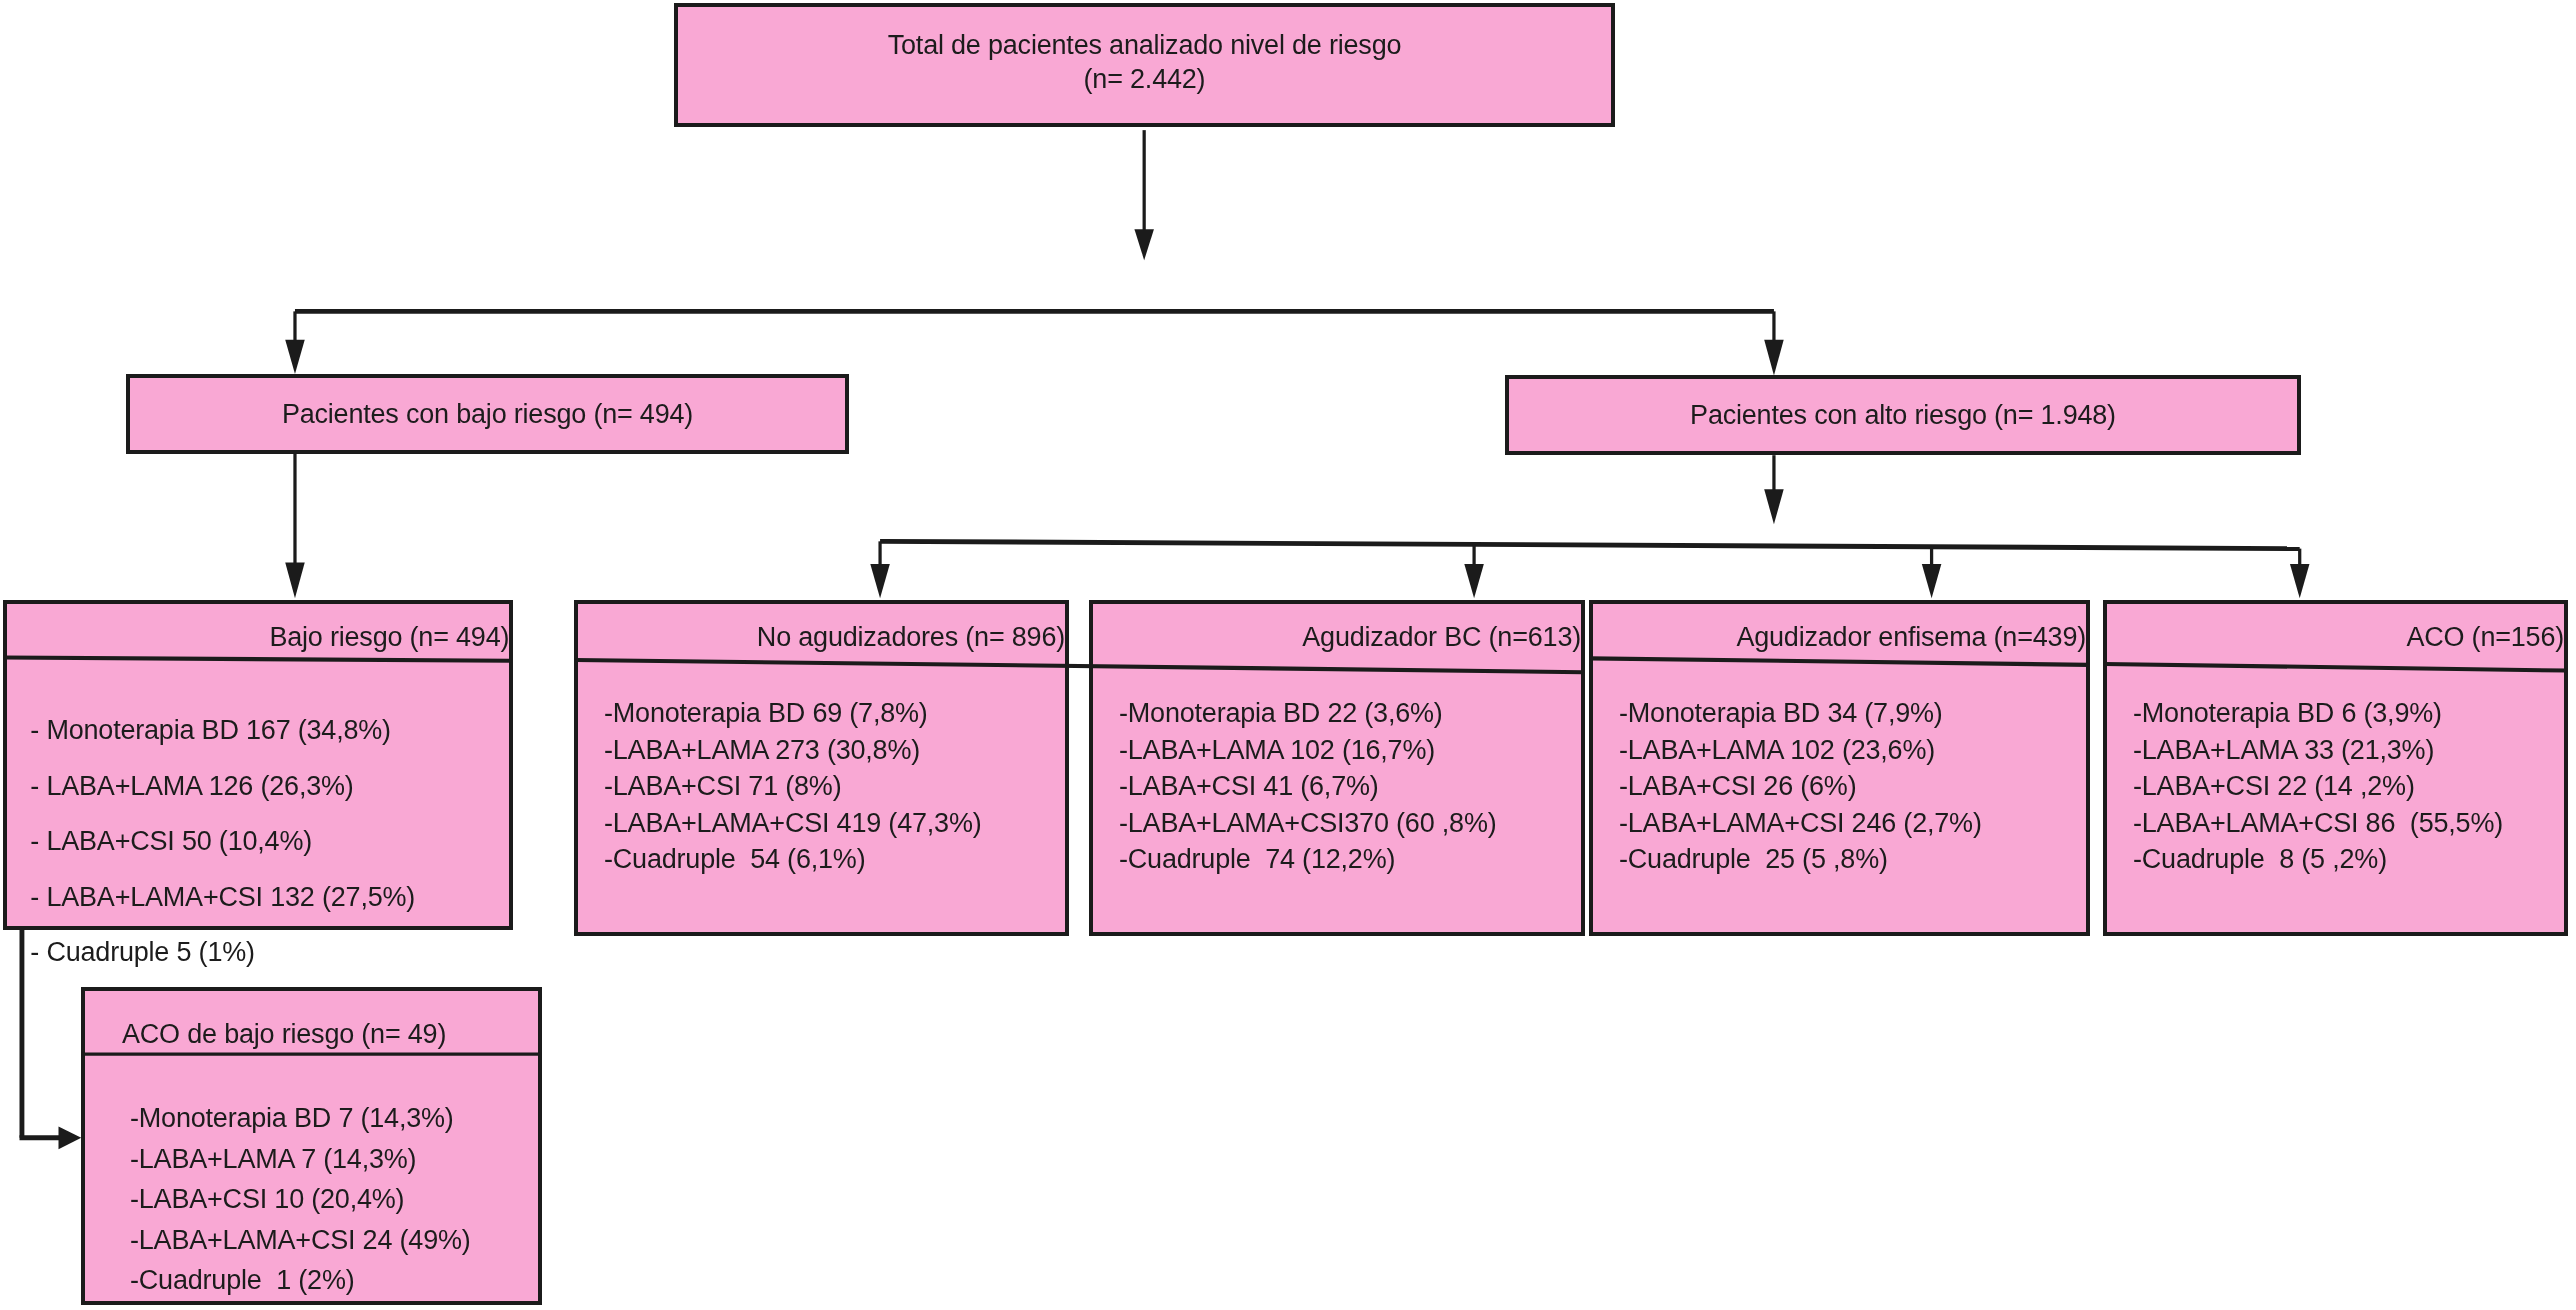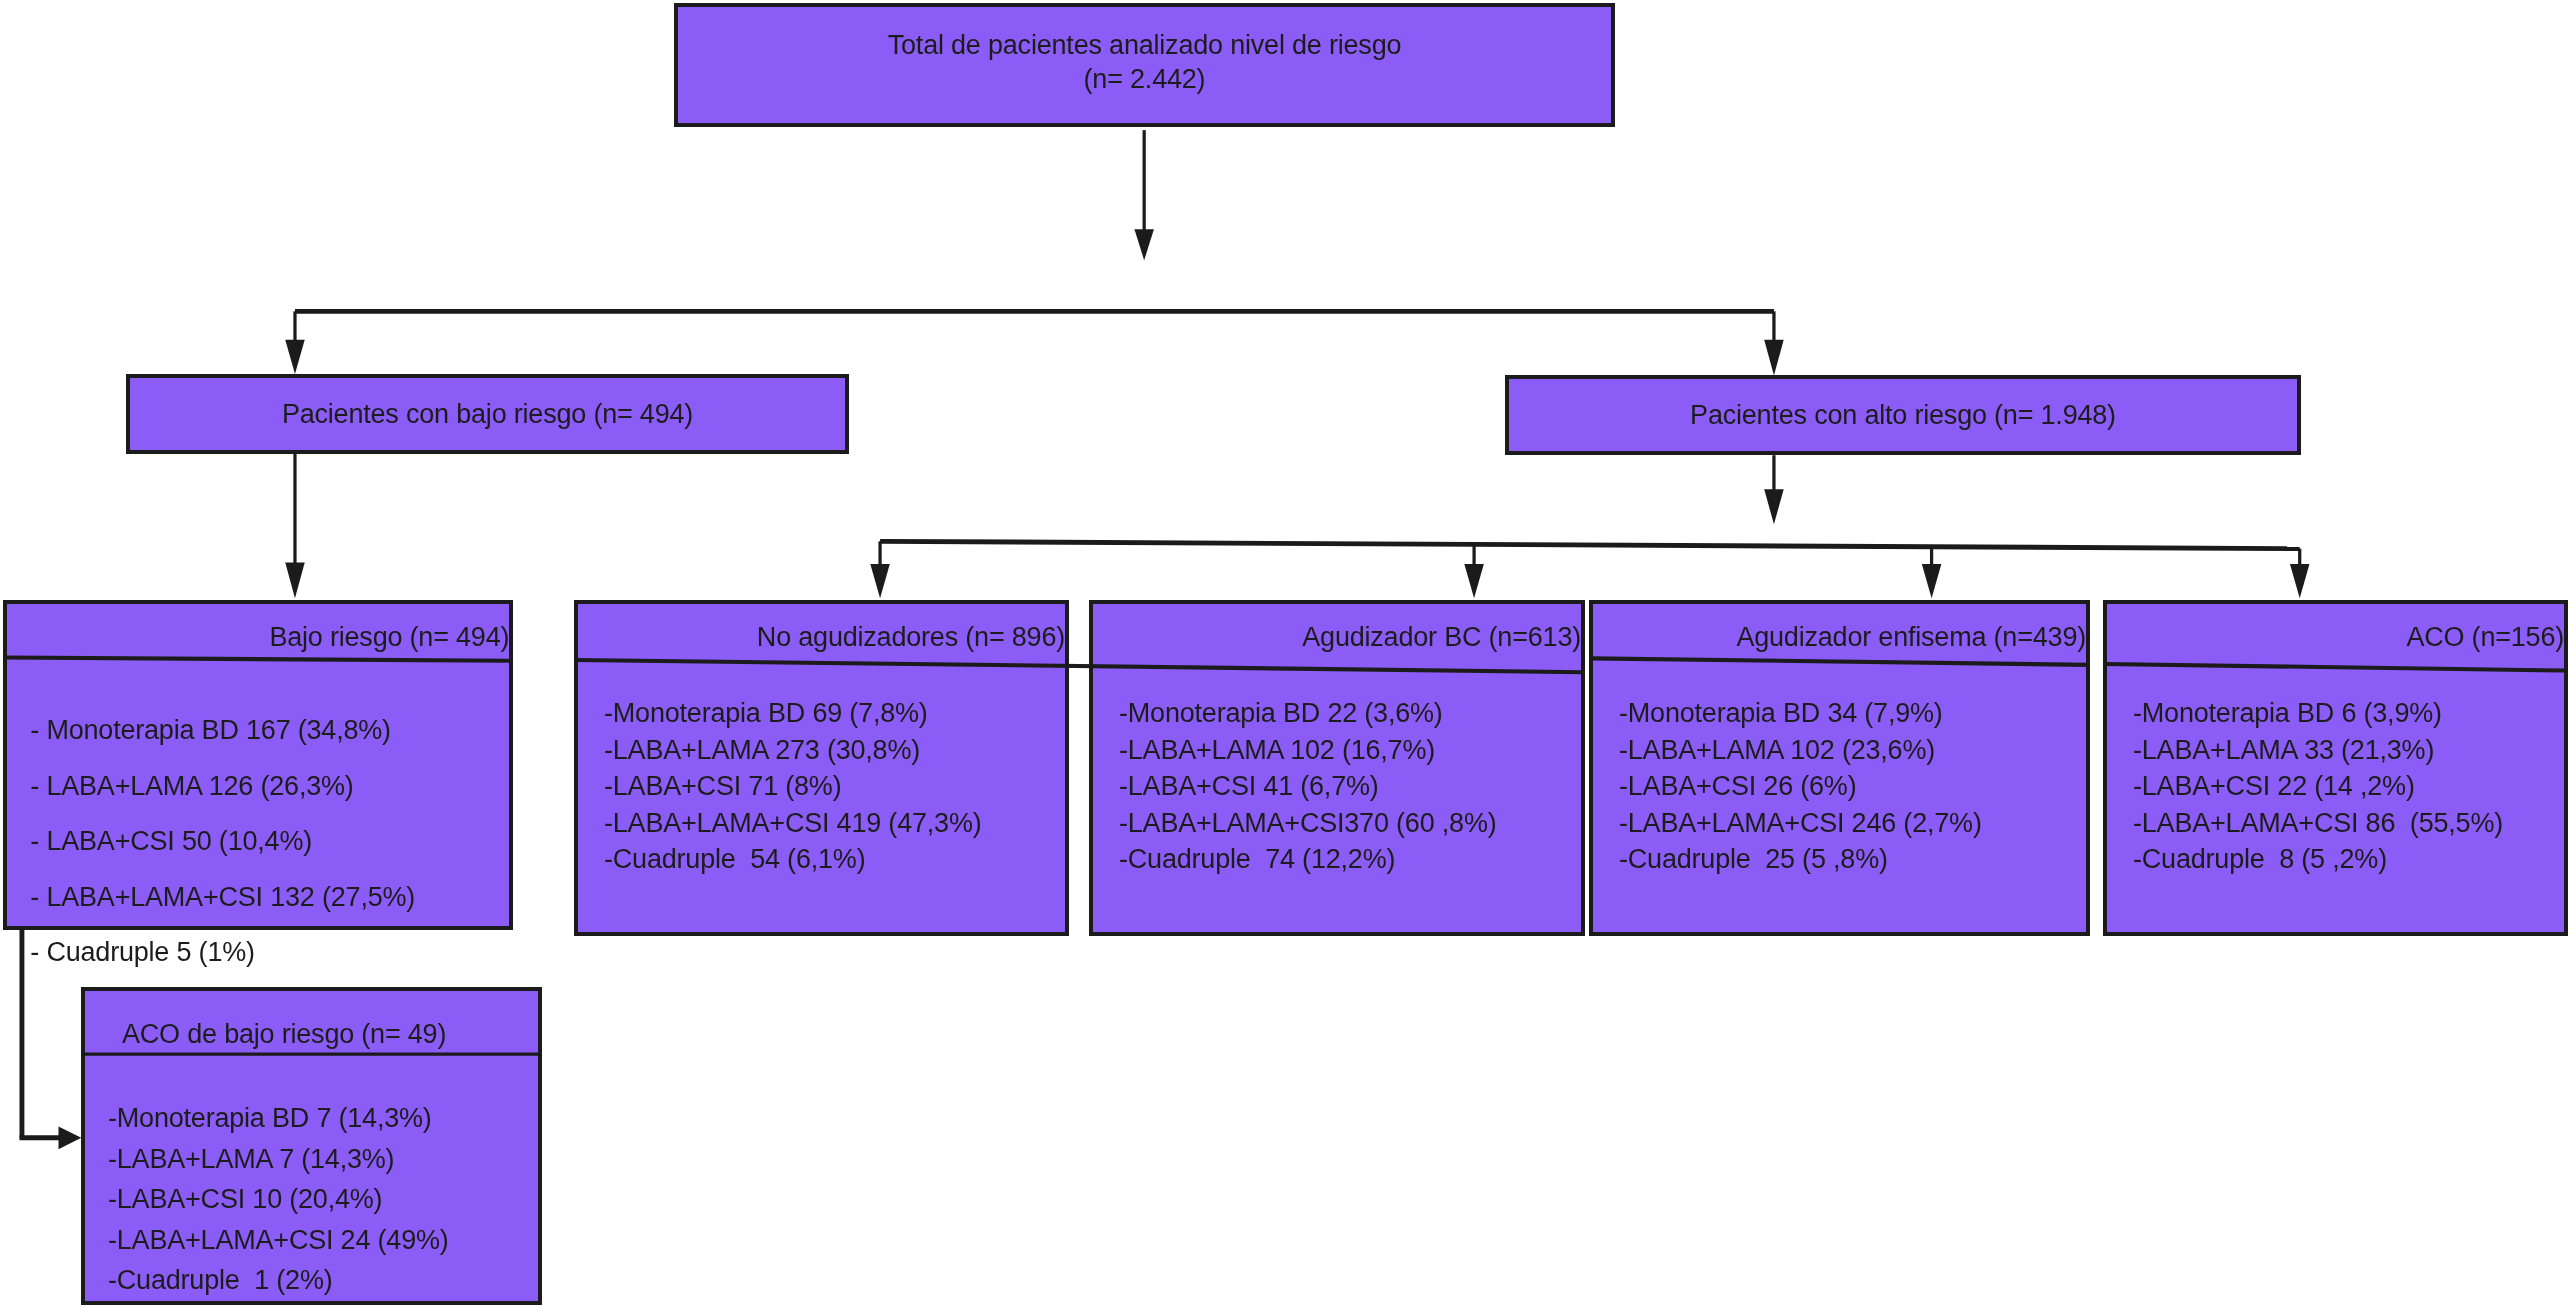--- a/index.html
+++ b/index.html
@@ -1,21 +1,21 @@
 <!DOCTYPE html>
 <html style="font-size:13px"><head>
 <meta charset="utf-8">
 <style>
   html,body{margin:0;padding:0;background:#ffffff;}
   .canvas{
     position:relative;width:2576px;height:1311px;background:#ffffff;
     font-family:"Liberation Sans",sans-serif;color:#1c1c1c;overflow:hidden;
   }
   .box{
-    position:absolute;border:4.1px solid #1b1b1b;background:#8b5cf6;
+    position:absolute;border:4.1px solid #1b1b1b;background:#f9a8d4;
     box-sizing:border-box;
   }
   .hdr{
     position:absolute;left:0;right:0;top:16.3px;text-align:right;
     font-size:27px;line-height:34px;letter-spacing:-0.2px;white-space:pre;
   }
   .hdr.left{text-align:left;padding-left:37px;top:26px;}
   .titlebox-text{
     position:absolute;left:0;right:0;top:21px;text-align:center;
     font-size:27px;line-height:34px;letter-spacing:-0.2px;
@@ -25,21 +25,21 @@
     font-size:27px;letter-spacing:-0.2px;white-space:pre;
   }
   .items{
     position:absolute;left:0;right:3.3px;display:flex;flex-direction:column;
   }
   .item{
     font-size:27px;line-height:32.5px;letter-spacing:-0.2px;white-space:pre;
   }
   .items.pad-bajo{padding-left:23px;top:110px;gap:23px;}
   .items.pad-l3{padding-left:26px;top:93px;gap:4.1px;}
-  .items.pad-aco{padding-left:23px;top:111px;gap:8.1px;}
+  .items.pad-aco{padding-left:45px;top:111px;gap:8.1px;}
   svg.connectors{position:absolute;left:0;top:0;pointer-events:none;}
 </style>
 </head>
 <body>
 
 <div class="canvas">
 
   <div class="box" style="left:674px;top:3.3px;width:941px;height:124px">
     <div class="titlebox-text">
       <div>Total de pacientes analizado nivel de riesgo</div>

